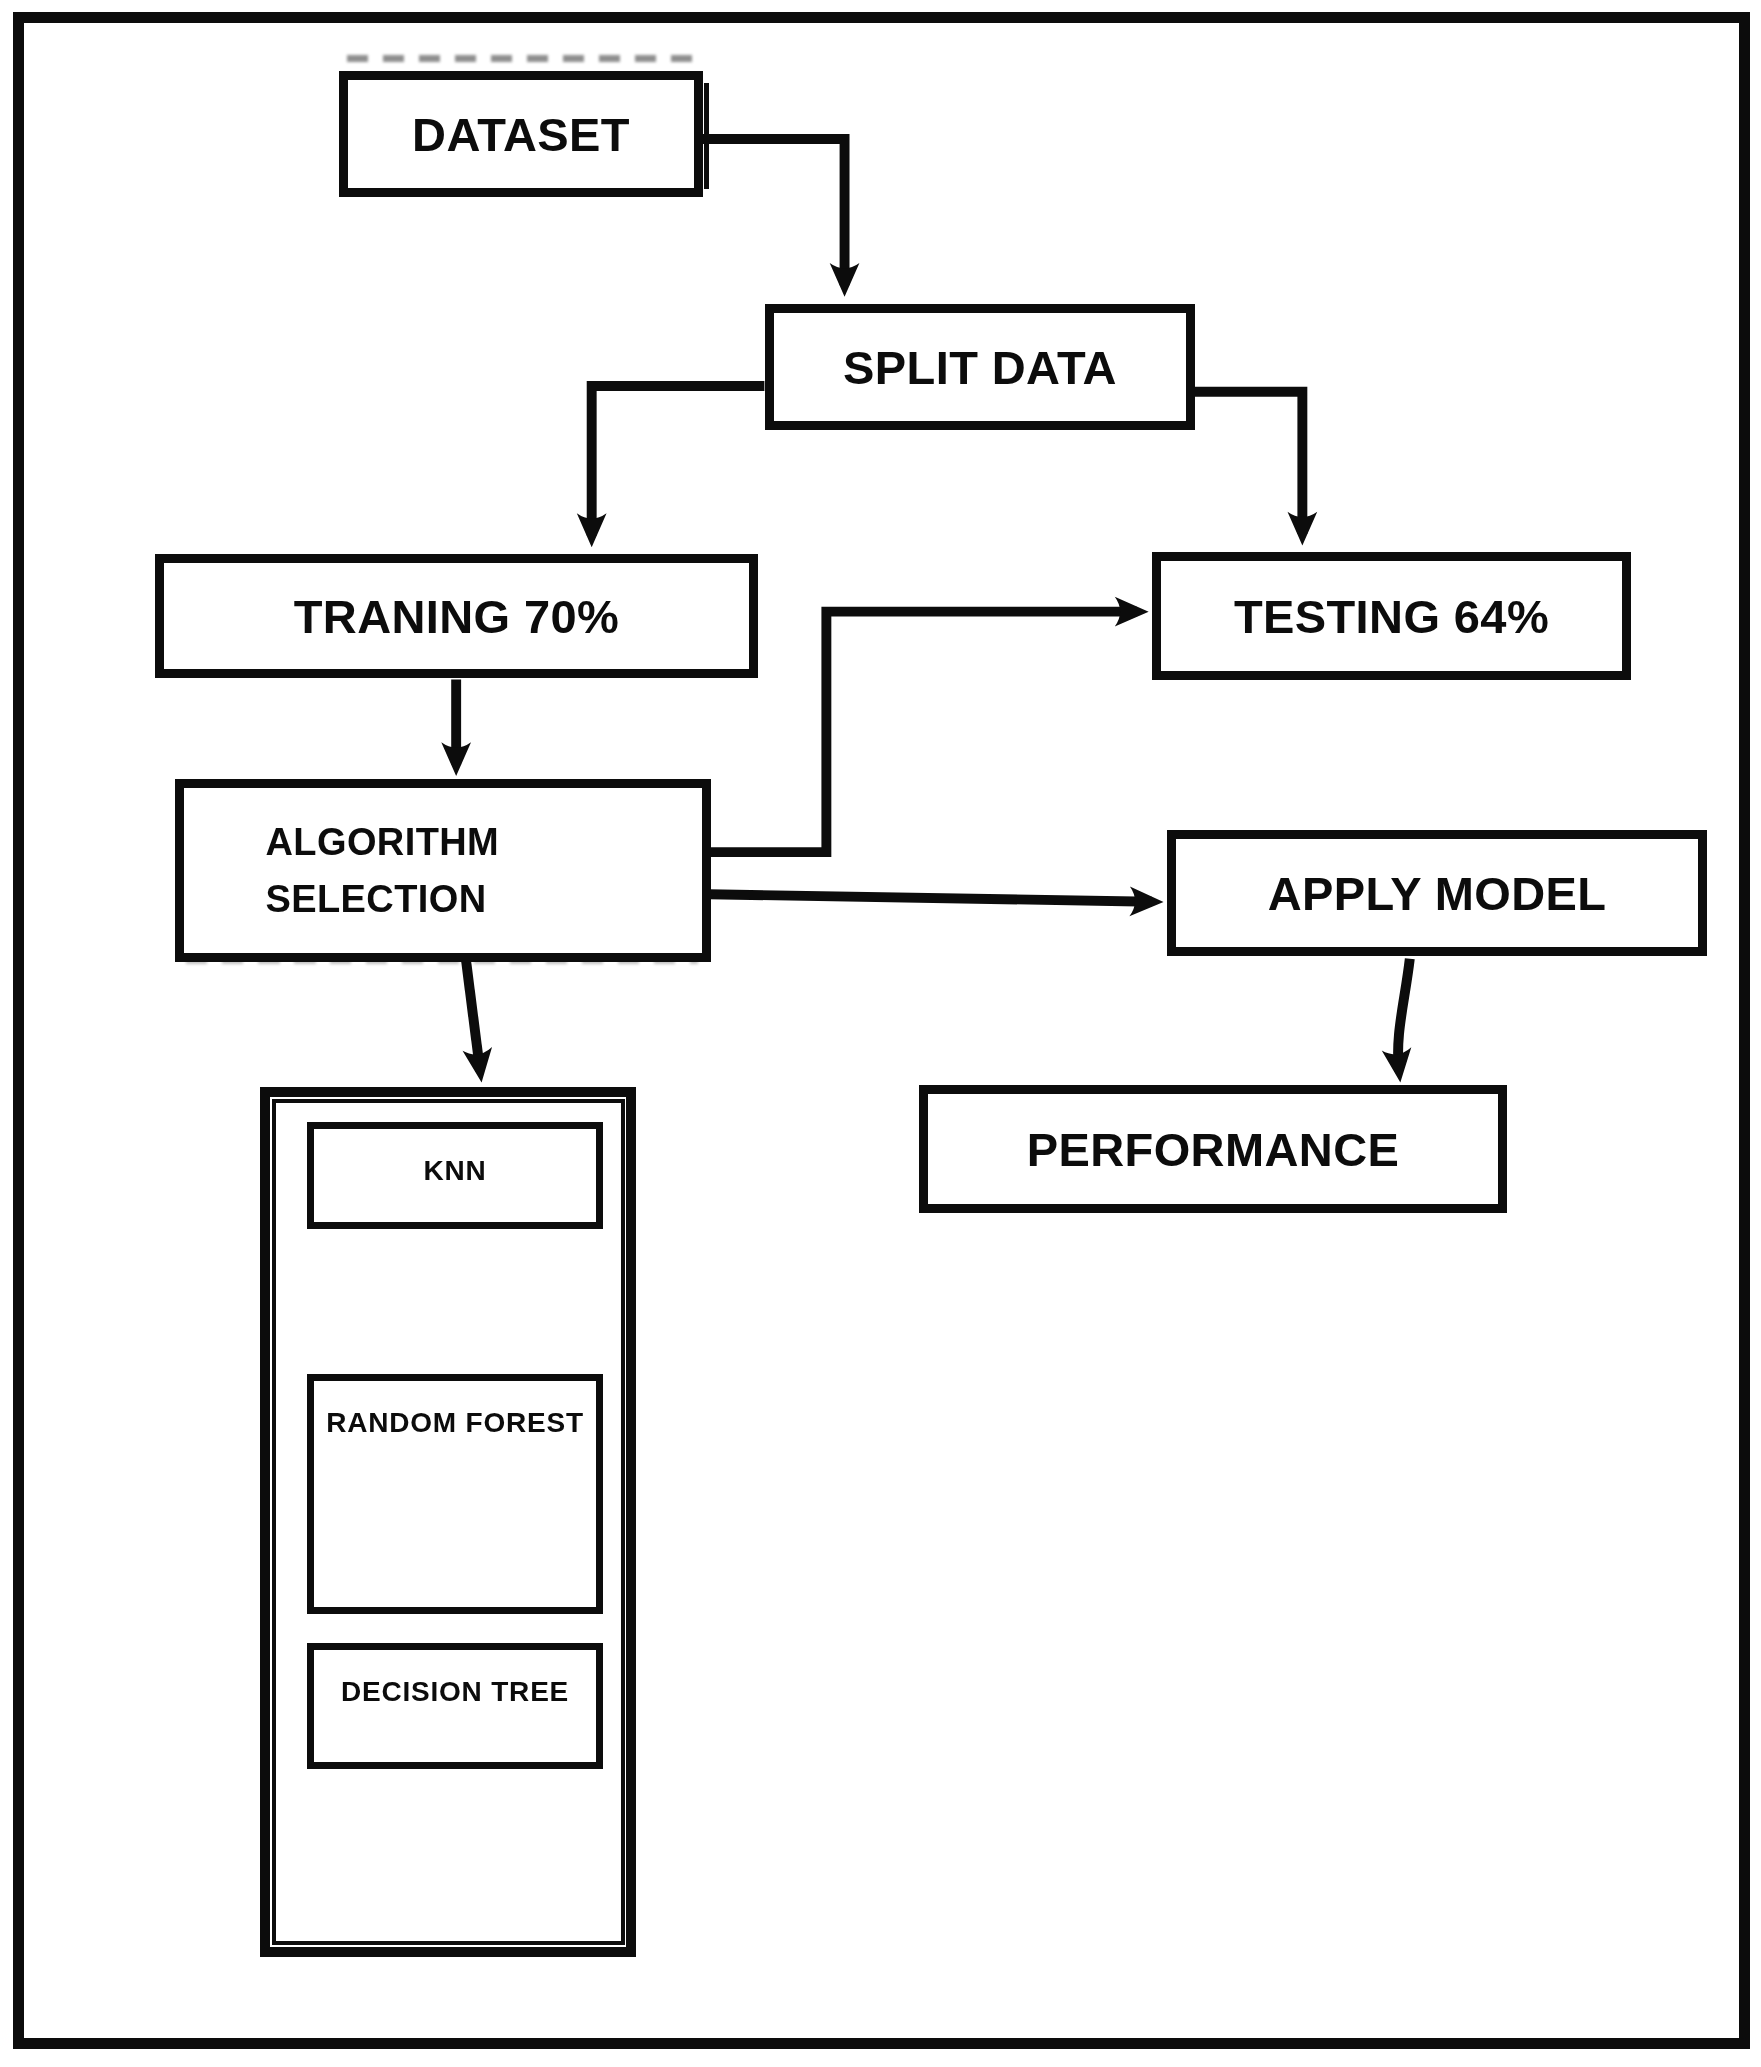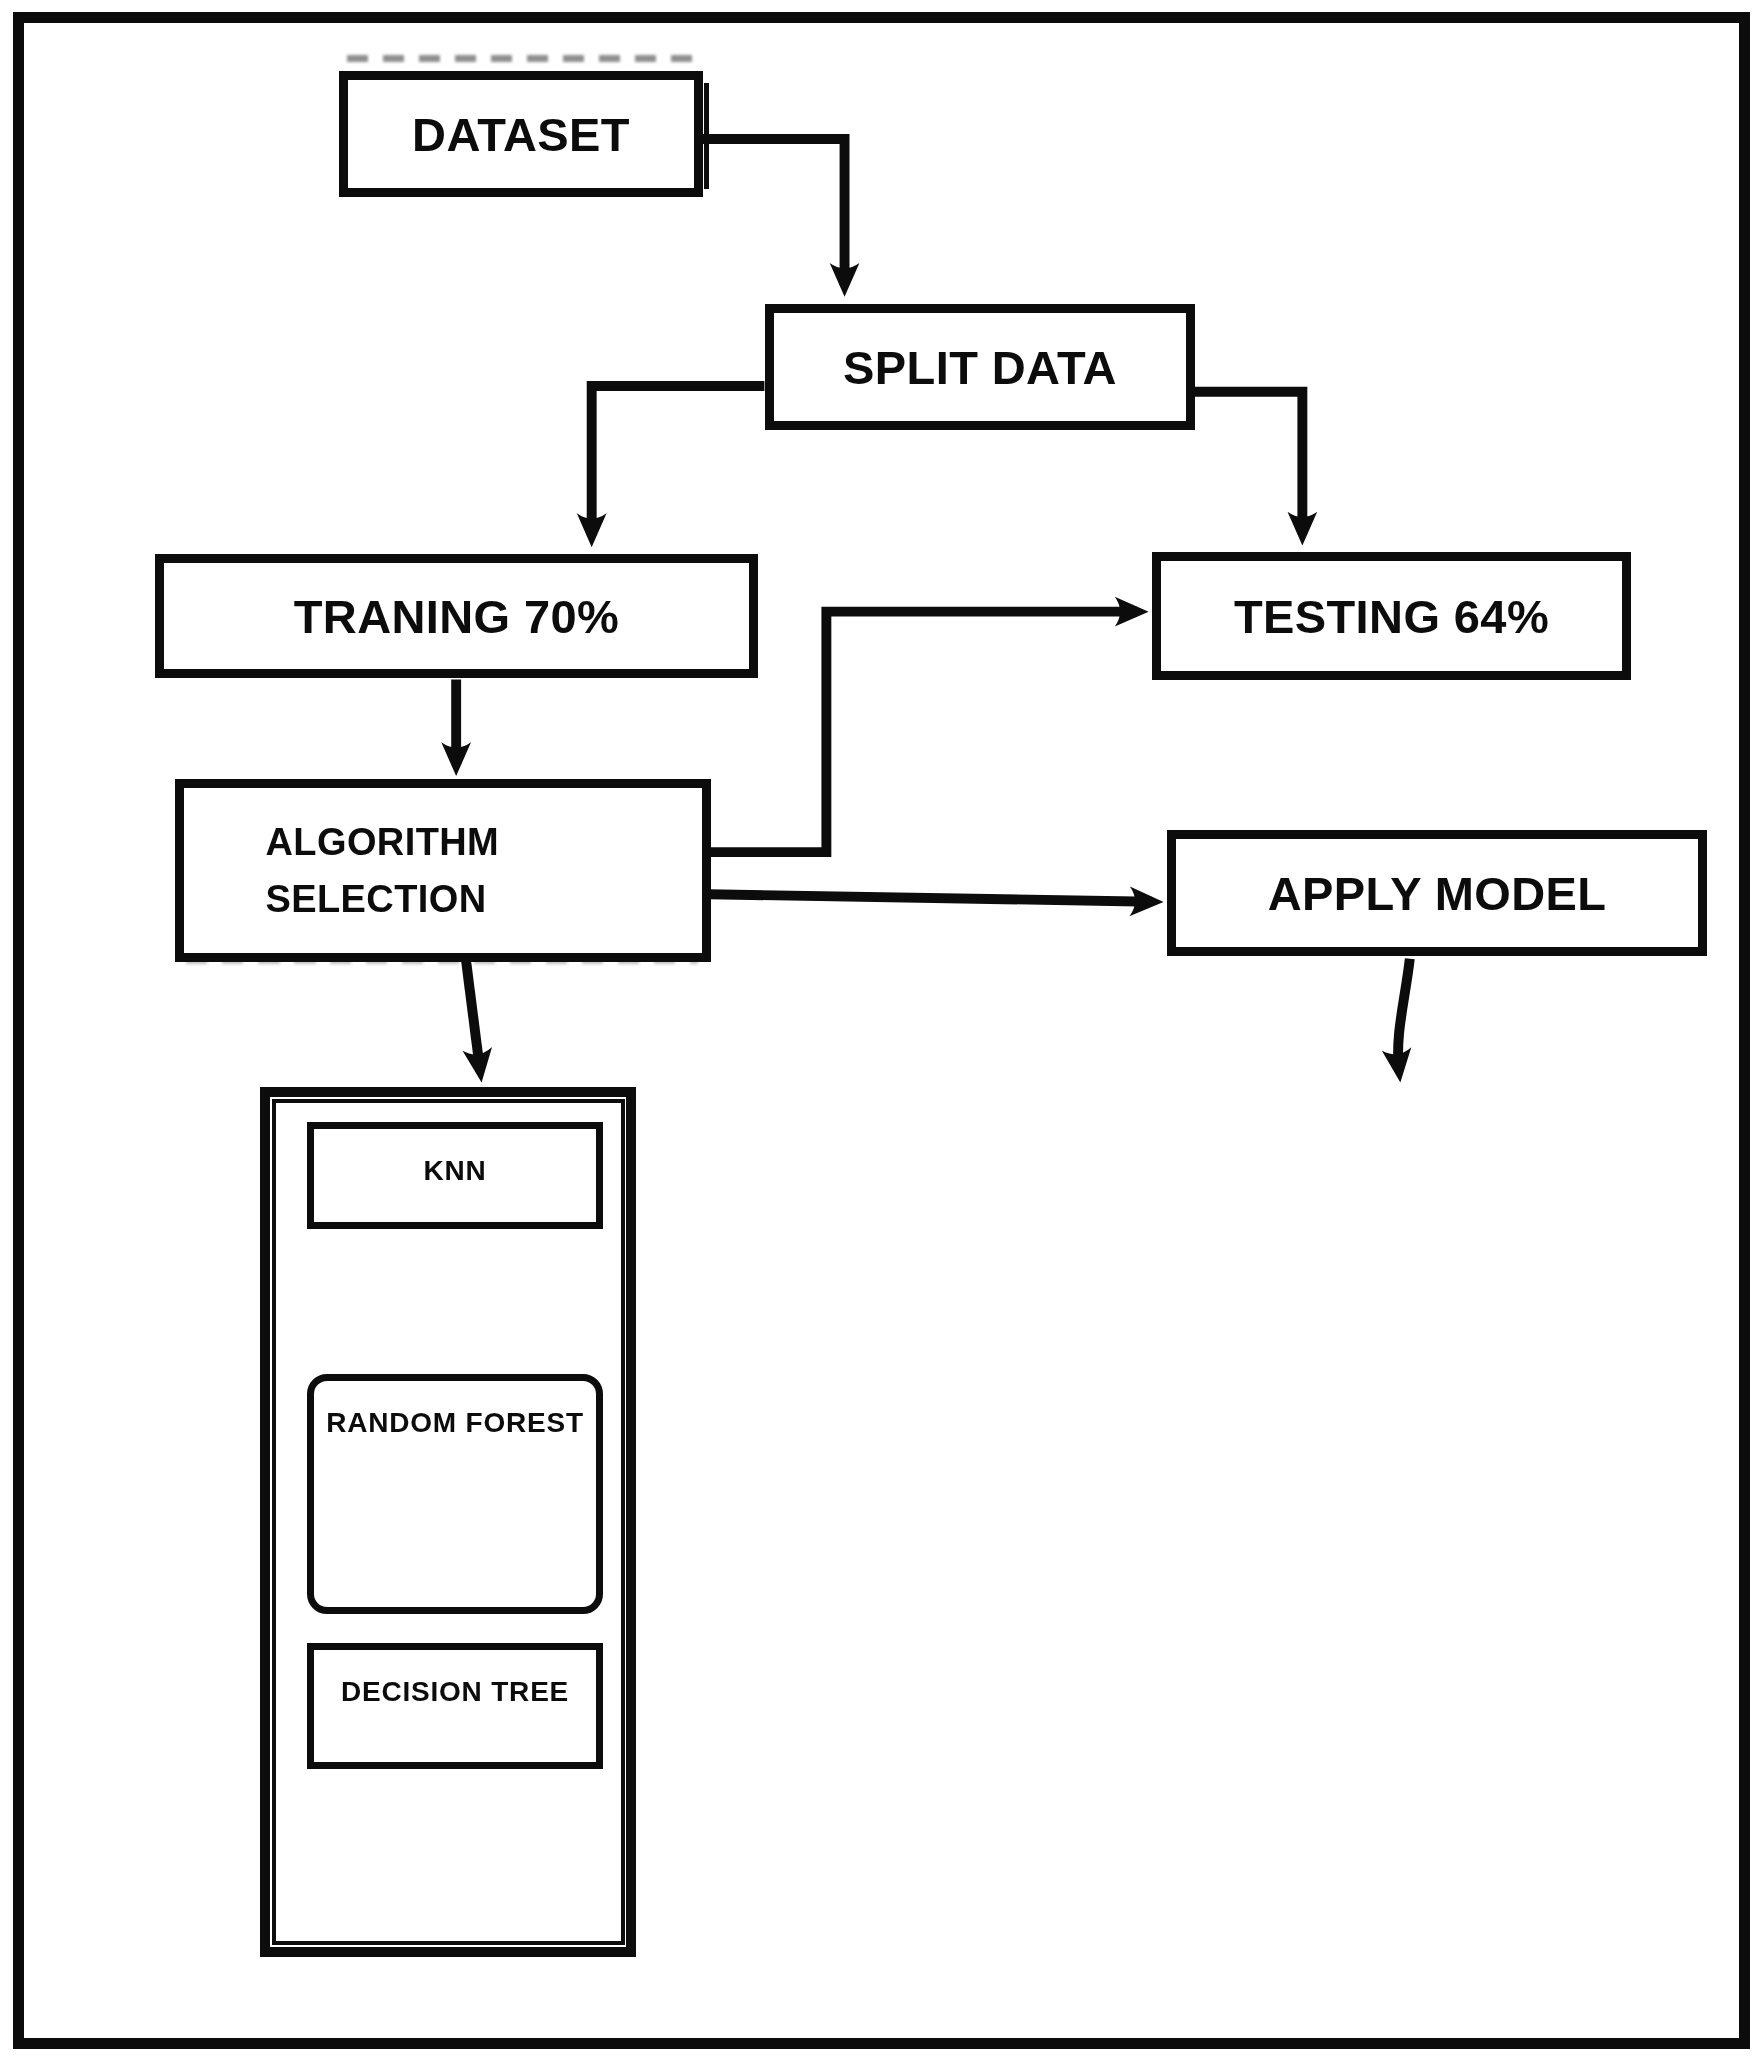--- a/index.html
+++ b/index.html
@@ -110,30 +110,33 @@
   </div>
 
   <div class="node algsel" style="left:175px;top:779px;width:536px;height:183px;">
     <span class="lbl">ALGORITHM SELECTION</span>
   </div>
 
   <div class="node big" style="left:1167px;top:830px;width:540px;height:126px;">
     <span class="lbl">APPLY MODEL</span>
   </div>
 
+  <div class="node big" style="left:919px;top:1085px;width:588px;height:128px;">
+    <span class="lbl">PERFORMANCE</span>
+  </div>
 
   <div class="container-outer"></div>
   <div class="container-inner"></div>
 
   <div class="small-node" style="left:307px;top:1122px;width:296px;height:107px;">
     <span class="lbl">KNN</span>
   </div>
 
 
-  <div class="small-node" style="left:307px;top:1374px;width:296px;height:240px;border-radius:20px;">
+  <div class="small-node" style="left:307px;top:1374px;width:296px;height:240px;">
     <span class="lbl">RANDOM FOREST</span>
   </div>
 
   <div class="small-node" style="left:307px;top:1643px;width:296px;height:126px;">
     <span class="lbl">DECISION TREE</span>
   </div>
 
 
 </div>
 

